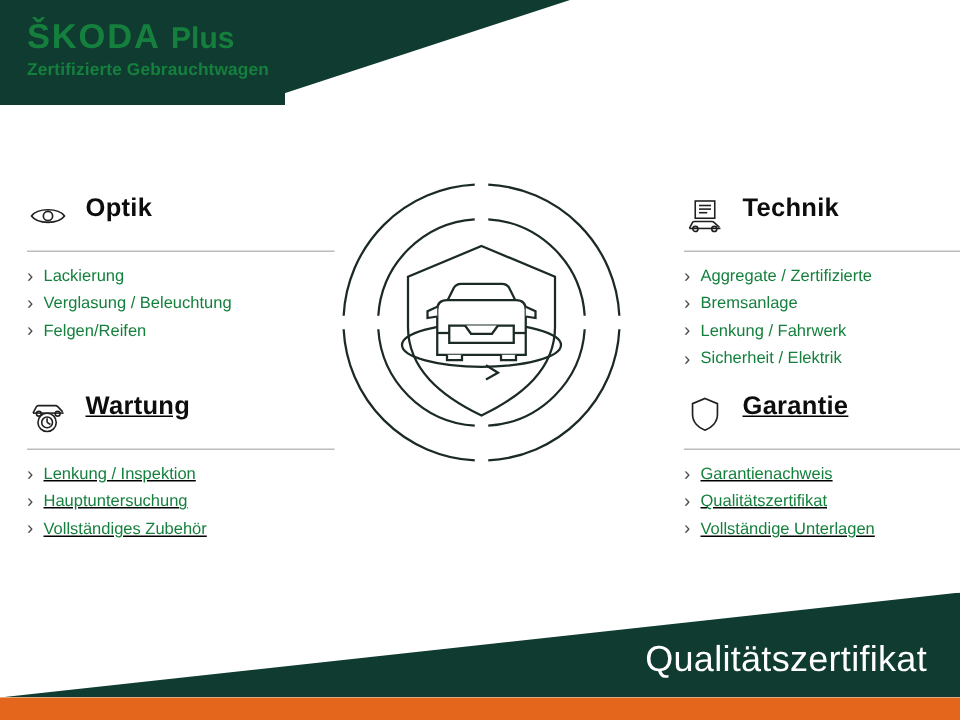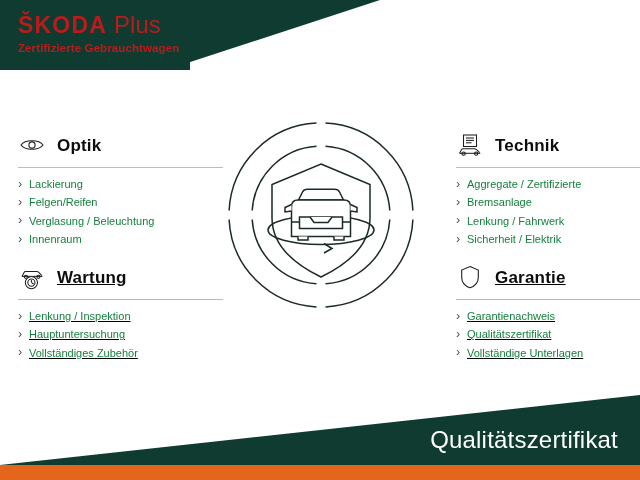--- a/index.html
+++ b/index.html
@@ -29,41 +29,41 @@
     z-index:1;
   }
   .bar-orange {
     position:absolute; left:0; bottom:0; width:640px; height:15px;
     background:#e3661c; z-index:2;
   }
 
   
   .brand {
     position:absolute; left:18px; top:13px; z-index:5;
-    color:#b91c1c;
+    color:#15803d;
   }
   .brand-row { display:flex; align-items:baseline; gap:7px; }
   .brand-mark {
     font-size:23px; font-weight:bold; letter-spacing:1.2px;
     line-height:1; white-space:nowrap;
   }
-  .brand-plus { font-size:24px; font-weight:400; line-height:1;text-align:center; }
+  .brand-plus { font-size:20px; font-weight:700; line-height:1;text-align:center; }
   .brand-sub {
     font-size:11.5px; font-weight:700; margin-top:5px;
     letter-spacing:0.1px; white-space:nowrap;
   }
 
   
   .col { position:absolute; z-index:4; width:205px; }
   .col-left  { left:18px; }
   .col-right { left:456px; }
   .row-top    { top:130px; }
   .row-bottom { top:262px;text-decoration:underline; }
 
-  .sec-head { display:flex; align-items:center; gap:11px; height:30px; }
+  .sec-head { display:flex; align-items:flex-start; gap:11px; height:30px; }
   .sec-icon { width:28px; height:28px; flex:0 0 28px;
               display:flex; align-items:center; justify-content:center; }
   .sec-icon svg { display:block; }
   .sec-title {
     font-size:17px; font-weight:bold; color:#0d0d0d;
     letter-spacing:0.2px; line-height:1;
   }
   .sec-rule { height:1px; background:#b9bdbb; margin:7px 0 7px 0; width:100%; }
 
   .sec-list { list-style:none; }
@@ -108,23 +108,22 @@
       <svg width="28" height="28" viewBox="0 0 28 28" fill="none" stroke="#1f1f1f" stroke-width="1.1">
         <path d="M3 14 C7 8.4, 21 8.4, 25 14 C21 19.6, 7 19.6, 3 14 Z"></path>
         <circle cx="14" cy="14" r="3.1"></circle>
       </svg>
     </span>
     <span class="sec-title">Optik</span>
   </div>
   <div class="sec-rule"></div>
   <ul class="sec-list">
     <li>Lackierung</li>
+    <li>Verglasung / Beleuchtung</li>
     <li>Felgen/Reifen</li>
-    <li>Verglasung / Beleuchtung</li>
-    <li>Innenraum</li>
   </ul>
 </div>
 
 <div class="col col-right row-top">
   <div class="sec-head">
     <span class="sec-icon">
       <svg width="28" height="28" viewBox="0 0 28 28" fill="none" stroke="#1f1f1f" stroke-width="1.05">
         <rect x="7.5" y="4" width="13" height="11.5"></rect>
         <line x1="10" y1="7" x2="18" y2="7"></line>
         <line x1="10" y1="9.4" x2="18" y2="9.4"></line>

